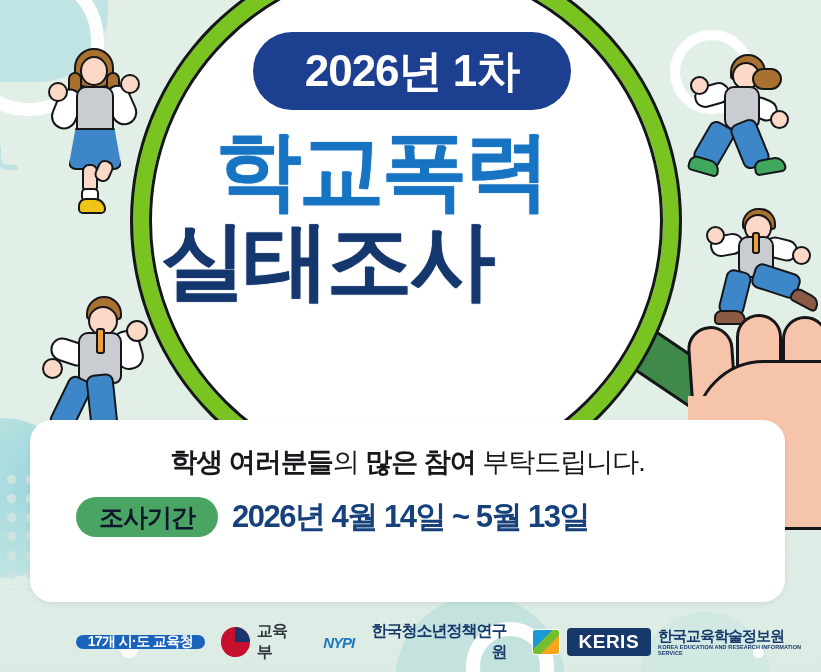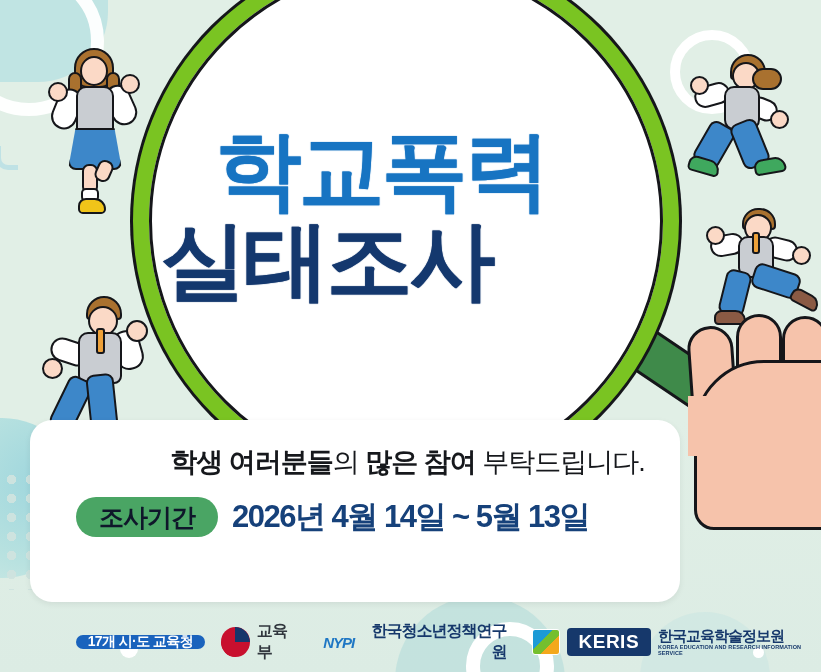--- a/index.html
+++ b/index.html
@@ -146,21 +146,21 @@
     text-align:center;
     font-size: 86px; font-weight: 900; line-height: 1.04;
     letter-spacing: -3px;
     color: #14386e;
     text-shadow: 0 0 1px #14386e;
   }
 
   
   .card {
     position:absolute; left: 30px; top: 420px;
-    width: 650px; height: 182px;
+    width: 755px; height: 182px;
     background: #ffffff;
     border-radius: 22px;
     box-shadow: 0 2px 6px rgba(0,0,0,.07);
   }
   .card-headline {
     position:absolute; left: 0; top: 24px; width: 755px;
     text-align:center;
     font-size: 27px; color: #16181c; letter-spacing: -1px;
   }
   .card-headline b { font-weight: 800; }
@@ -317,20 +317,23 @@
 
   <div class="hand deco">
     <div class="finger f1"></div>
     <div class="finger f2"></div>
     <div class="finger f3"></div>
 
     <div class="palm"></div>
     <div class="hand-mask"></div>
   </div>
 
+  <div class="badge-year">
+    <span>2026년 1차</span>
+  </div>
 
   <div class="title-main">학교폭력</div>
   <div class="title-sub">실태조사</div>
 
   <div class="card">
     <div class="card-headline">
       <b>학생 여러분들</b><span>의 </span><b>많은 참여</b><span> 부탁드립니다.</span>
     </div>
 
     <div class="row row1">

